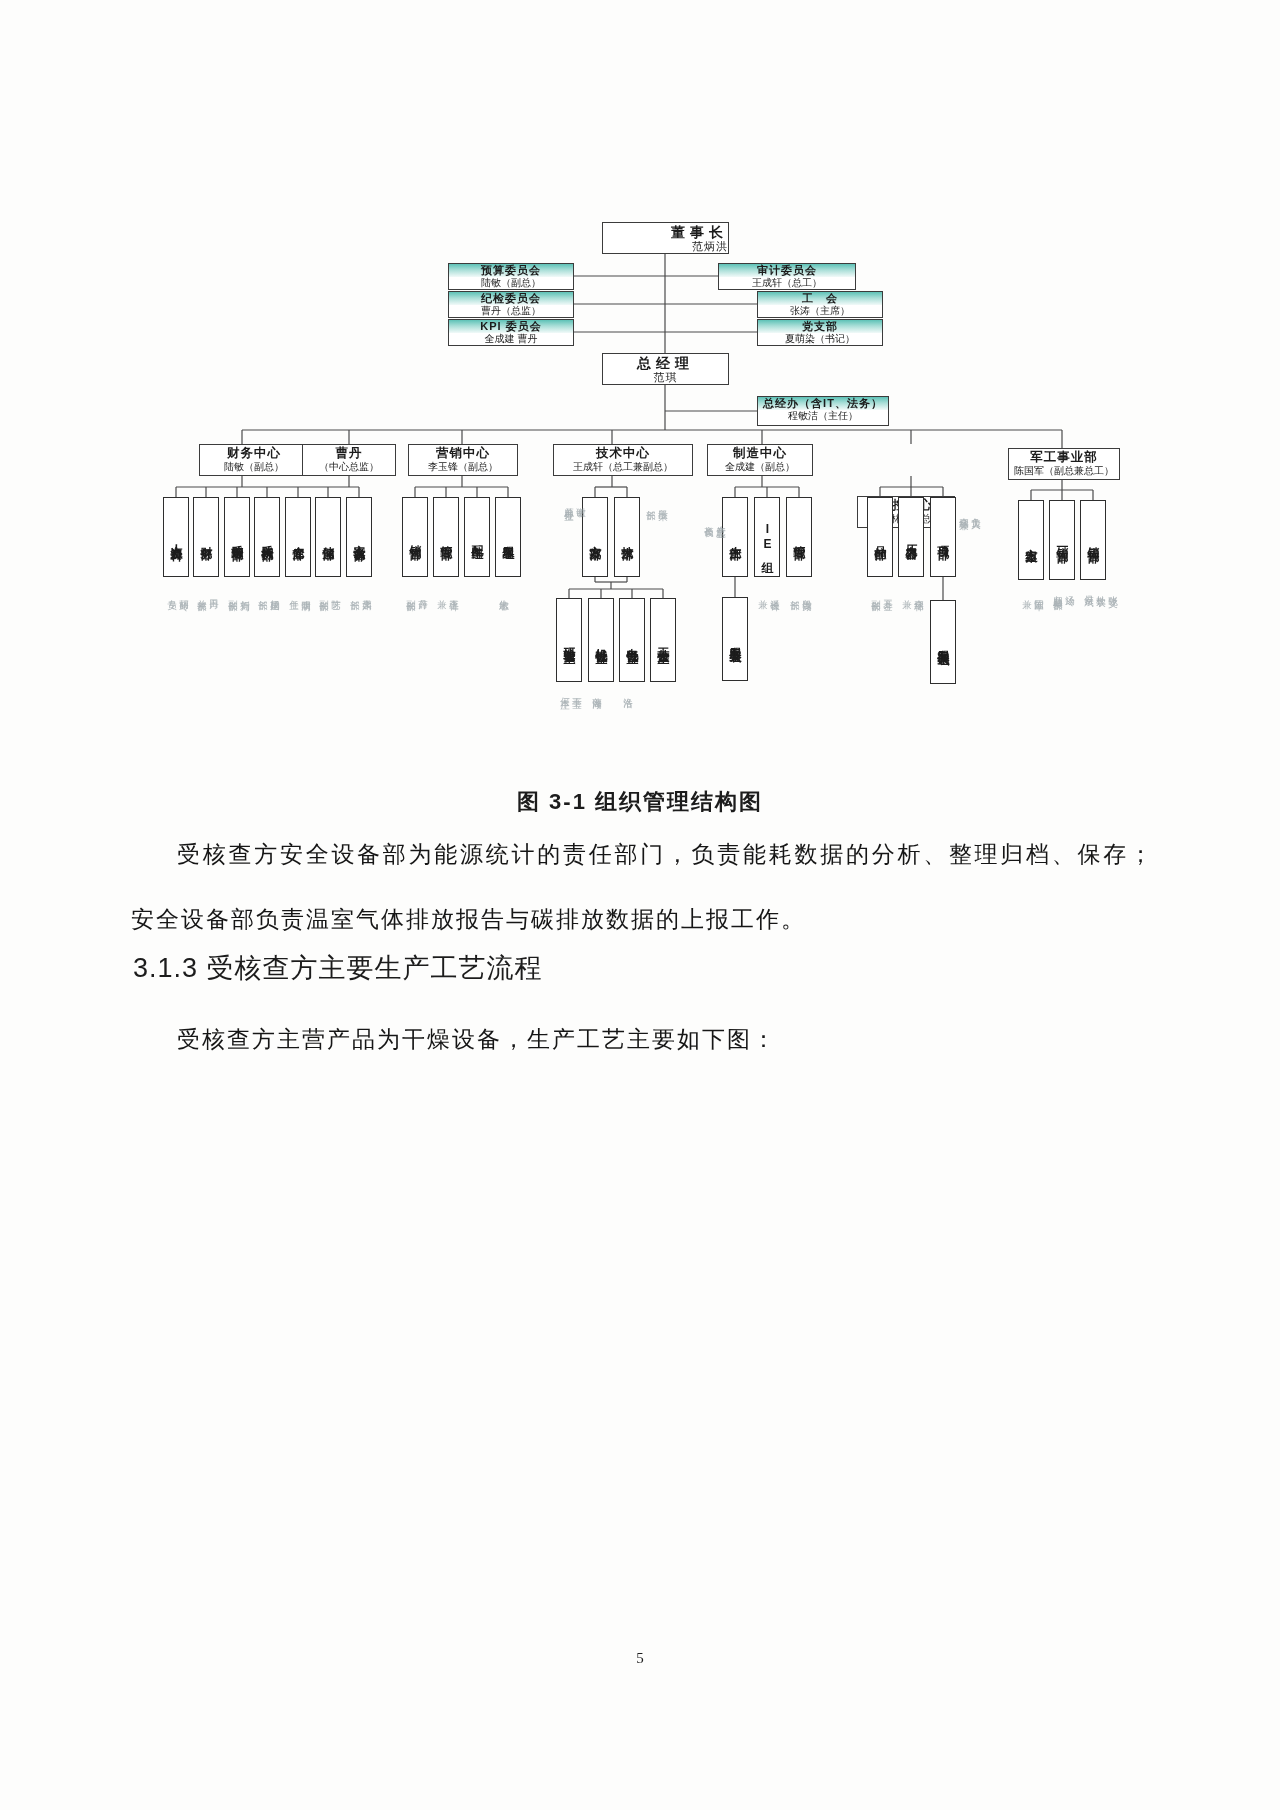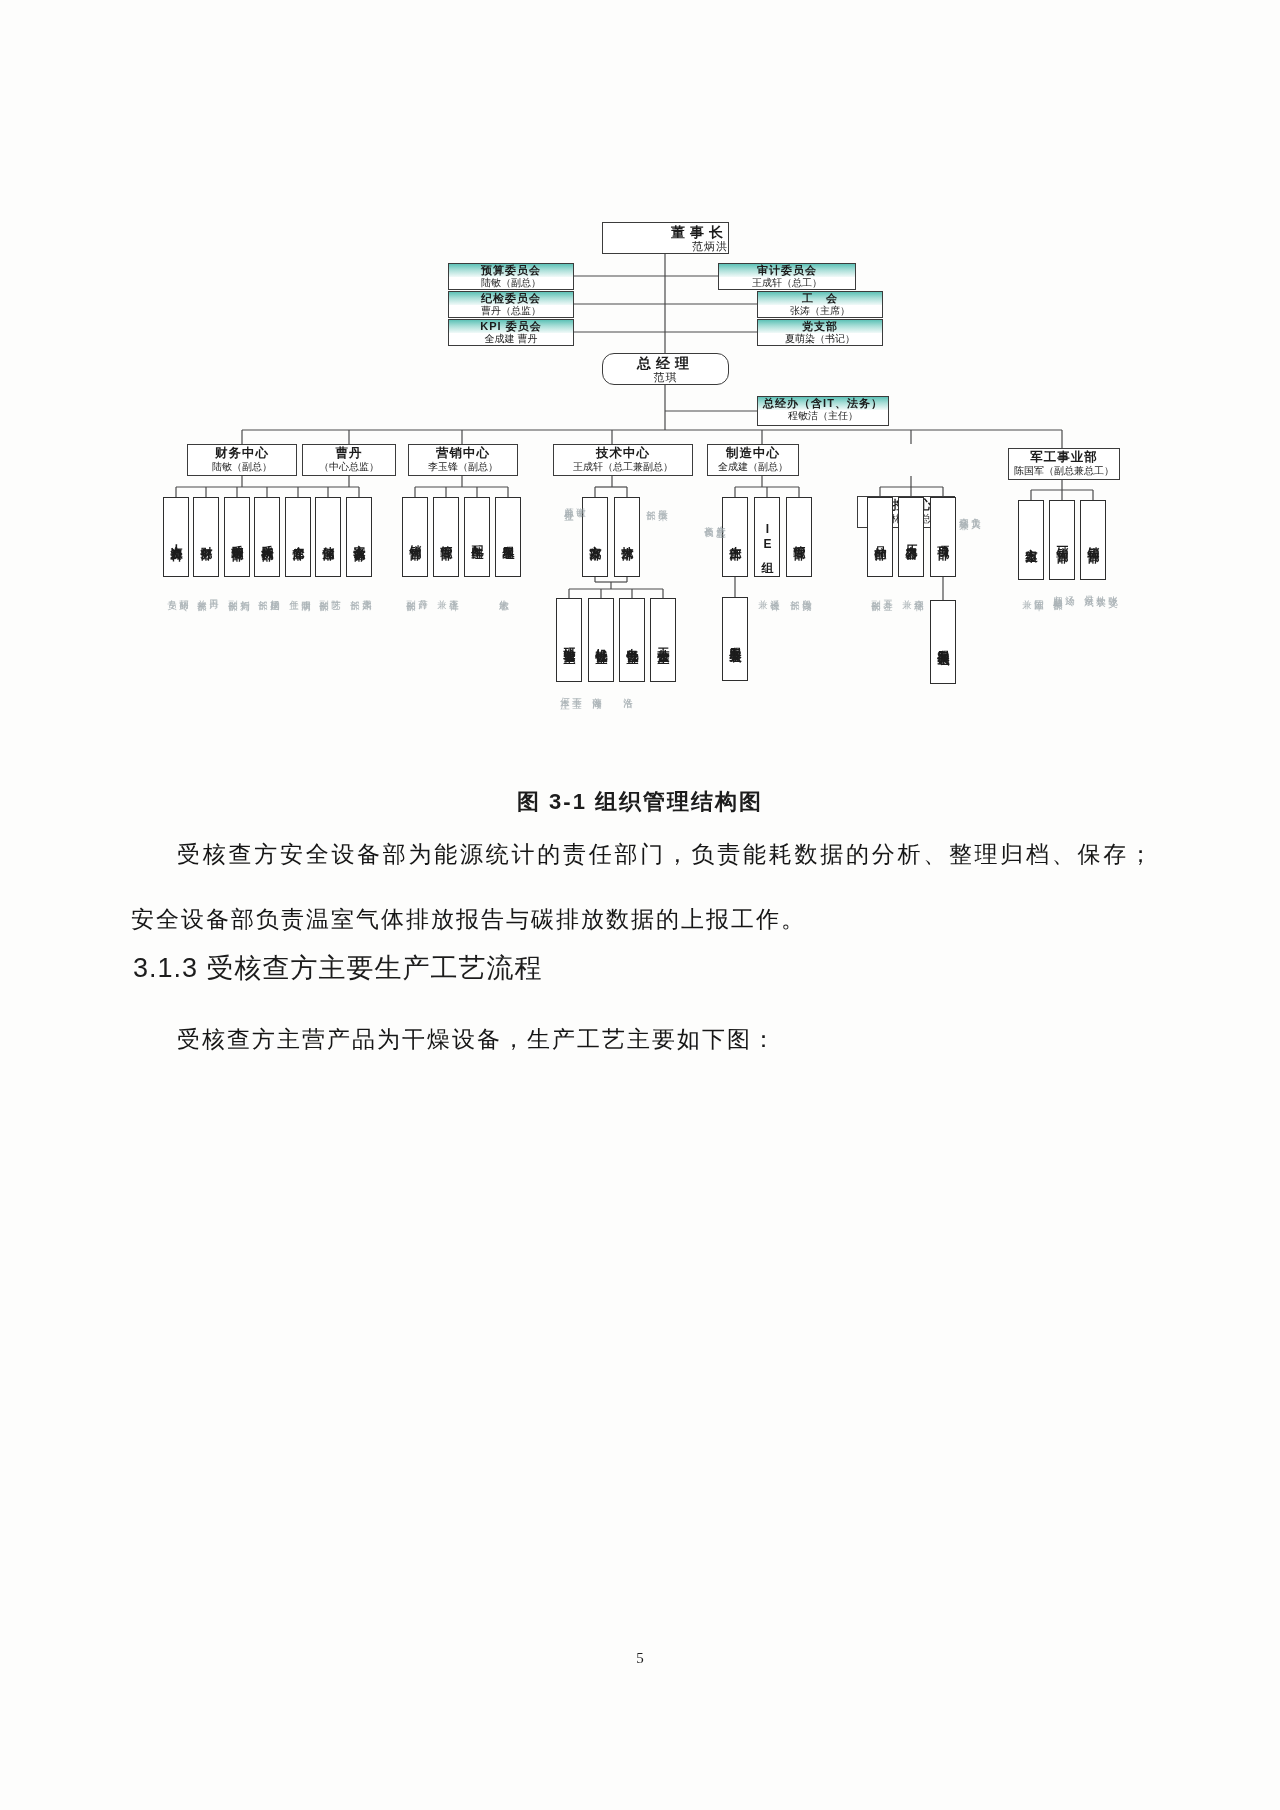--- a/index.html
+++ b/index.html
@@ -122,21 +122,21 @@
         <line x1="1031" y1="490" x2="1093" y2="490" stroke="#4a4a4a" stroke-width="1.2"></line>
         <line x1="1031" y1="490" x2="1031" y2="500" stroke="#4a4a4a" stroke-width="1.2"></line>
         <line x1="1062" y1="490" x2="1062" y2="500" stroke="#4a4a4a" stroke-width="1.2"></line>
         <line x1="1093" y1="490" x2="1093" y2="500" stroke="#4a4a4a" stroke-width="1.2"></line>
       </svg>
 
   <div class="box head" style="left: 602px; top: 222px; width: 127px; height: 32px; text-align: right;">
         <div class="t">董事长</div>
         <div class="s">范炳洪</div>
       </div>
-      <div class="box head" style="left: 602px; top: 353px; width: 127px; height: 32px; border-radius: 12px;">
+      <div class="box head" style="left: 602px; top: 353px; width: 127px; height: 32px;">
         <div class="t">总经理</div>
         <div class="s">范琪</div>
       </div>
       <div class="box teal" style="left: 448px; top: 263px; width: 126px; height: 27px;">
         <div class="t">预算委员会</div>
         <div class="s">陆敏（副总）</div>
       </div>
       <div class="box teal" style="left: 448px; top: 291px; width: 126px; height: 27px;">
         <div class="t">纪检委员会</div>
         <div class="s">曹丹（总监）</div>
@@ -154,37 +154,37 @@
         <div class="s">张涛（主席）</div>
       </div>
       <div class="box teal" style="left: 757px; top: 319px; width: 126px; height: 27px;">
         <div class="t">党支部</div>
         <div class="s">夏萌染（书记）</div>
       </div>
       <div class="box teal" style="left: 757px; top: 396px; width: 132px; height: 30px;">
         <div class="t">总经办（含IT、法务）</div>
         <div class="s">程敏洁（主任）</div>
       </div>
-      <div class="box center" style="left: 187px; top: 444px; width: 110px; height: 32px;">
+      <div class="box center" style="left: 199px; top: 444px; width: 110px; height: 32px;">
         <div class="t">财务中心</div>
         <div class="s">陆敏（副总）</div>
       </div>
       <div class="box center" style="left: 302px; top: 444px; width: 94px; height: 32px;">
         <div class="t">曹丹</div>
         <div class="s">（中心总监）</div>
       </div>
       <div class="box center" style="left: 408px; top: 444px; width: 110px; height: 32px;">
         <div class="t">营销中心</div>
         <div class="s">李玉锋（副总）</div>
       </div>
       <div class="box center" style="left: 553px; top: 444px; width: 140px; height: 32px;">
         <div class="t">技术中心</div>
         <div class="s">王成轩（总工兼副总）</div>
       </div>
-      <div class="box center" style="left: 707px; top: 444px; width: 92px; height: 32px;">
+      <div class="box center" style="left: 707px; top: 444px; width: 106px; height: 32px;">
         <div class="t">制造中心</div>
         <div class="s">全成建（副总）</div>
       </div>
       <div class="box center" style="left: 857px; top: 452px; width: 98px; height: 32px; margin-top: 44px;">
         <div class="t">品控中心</div>
         <div class="s">李绍林（副总）</div>
       </div>
       <div class="box center" style="left: 1008px; top: 448px; width: 112px; height: 32px;">
         <div class="t">军工事业部</div>
         <div class="s">陈国军（副总兼总工）</div>

